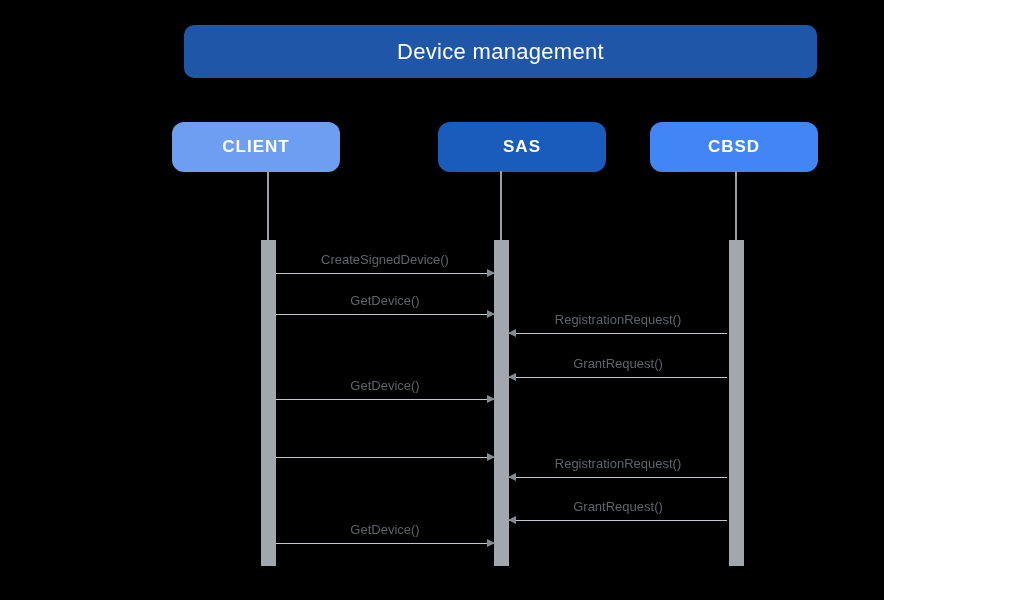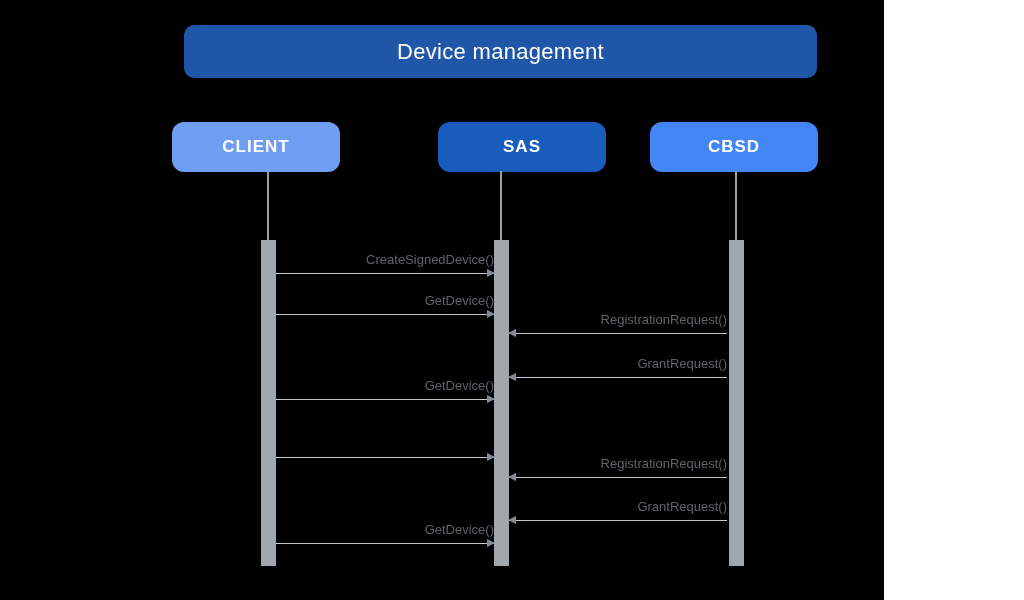--- a/index.html
+++ b/index.html
@@ -55,21 +55,21 @@
   }
   .activation-client{left:261px;}
   .activation-sas{left:494px;}
   .activation-cbsd{left:729px;}
   .message{
     position:absolute;
     height:24px;
   }
   .msg-label{
     position:absolute;left:0;right:0;bottom:6px;
-    text-align:right;
+    text-align:center;
     font-size:13px;line-height:16px;
     color:var(--message-text);
     white-space:nowrap;
   }
   .msg-line{
     position:absolute;left:0;right:0;bottom:0;height:1.5px;
     background:var(--arrow-line);
   }
   .head{
     position:absolute;top:50%;

